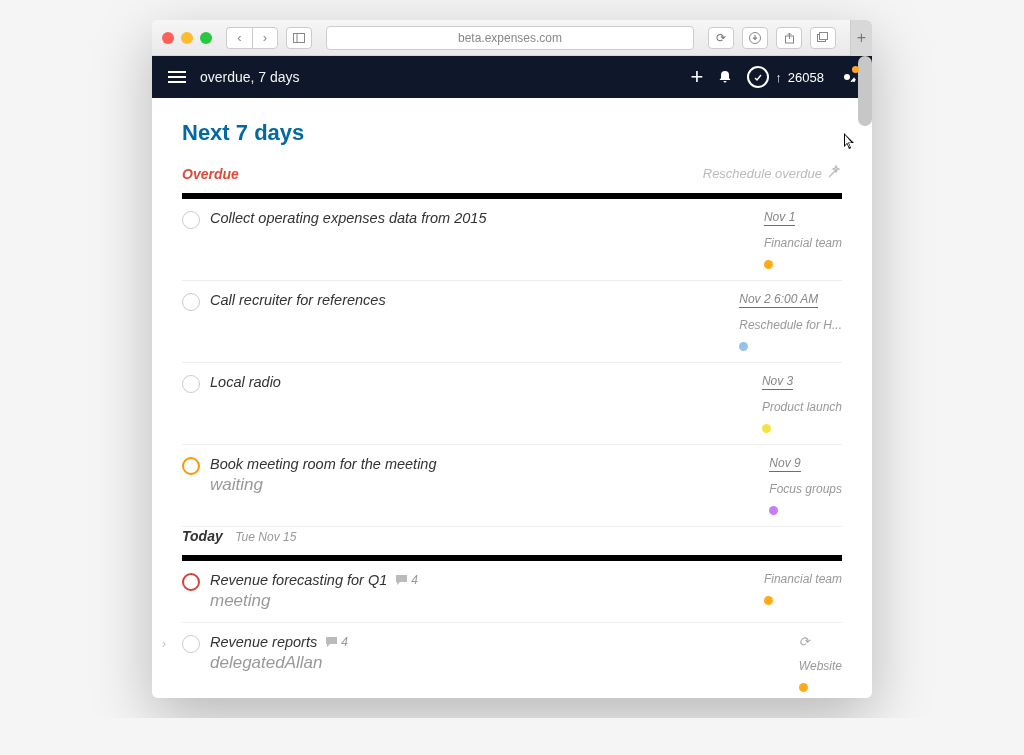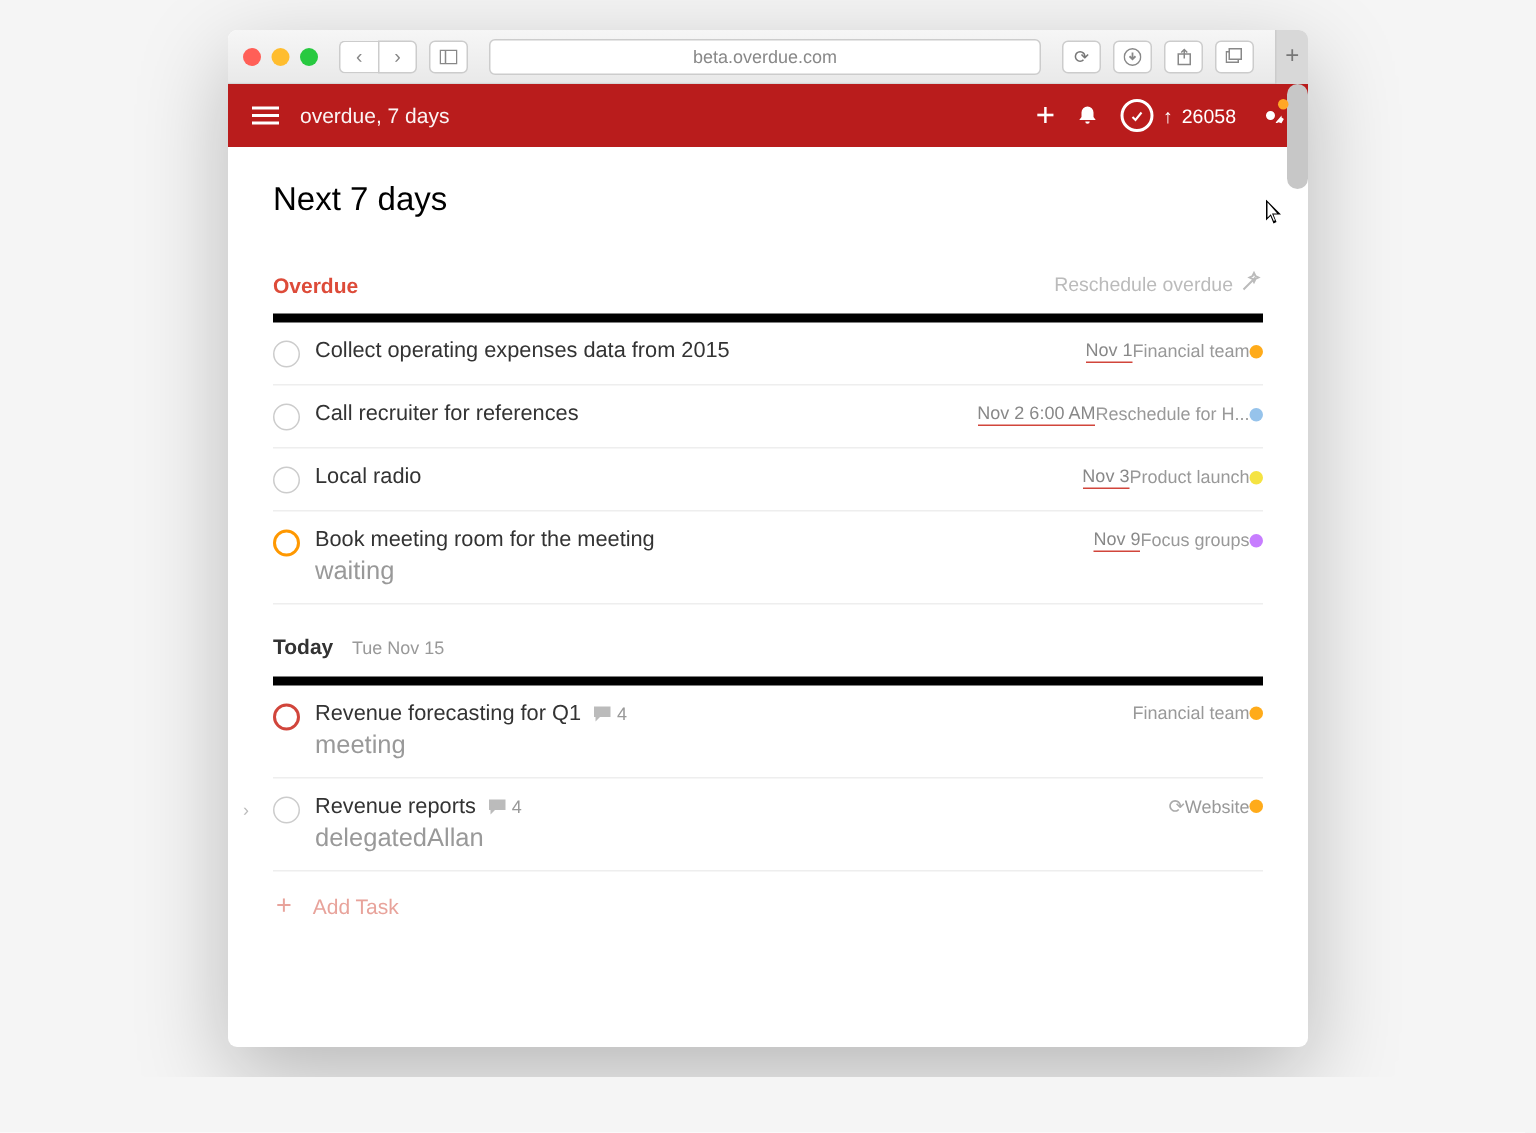--- a/index.html
+++ b/index.html
@@ -53,41 +53,41 @@
   }
   .chrome-right { display:flex; gap:8px; align-items:center; }
   .newtab {
     width: 22px; height: 36px; background: #d8d8d8;
     display:flex; align-items:center; justify-content:center;
     color:#777; font-size: 16px; margin-left: 6px;
     border-left: 1px solid #ccc; margin-right:-10px;
   }
   
   .app-header {
-    height: 42px; background: #b91c1c; color: #fff;
+    height: 42px; background: #0f172a; color: #fff;
     display:flex; align-items:center; padding: 0 16px; gap: 14px;
   }
   .hamburger { width:18px; display:flex; flex-direction:column; gap:3px; }
   .hamburger span { height:2px; background:#fff; }
   .crumb { font-size: 14px; opacity: .95; flex:1; }
   .hicon { color:#fff; font-size: 18px; display:flex; align-items:center; }
   .karma-badge {
     width:22px; height:22px; border-radius:50%; border:2px solid #fff;
     display:flex; align-items:center; justify-content:center; font-size:12px;
   }
   .karma-wrap { display:flex; align-items:center; gap:6px; font-size:13px; }
   .gear-wrap { position:relative; }
   .gear-dot { position:absolute; top:-2px; right:-3px; width:7px; height:7px; background:#ffa726; border-radius:50%; }
   
   .content {
     padding: 22px 30px 10px 30px;
     height: 600px; overflow:hidden;
     position:relative;
   }
-  .page-title { font-size: 22px; color:#000000; font-weight:400; margin-bottom: 34px; }
+  .page-title { font-size: 22px; color:#0369a1; font-weight:700; margin-bottom: 18px; }
   .section-head {
     display:flex; align-items:center; justify-content:space-between;
     margin-bottom: 10px;
   }
   .section-title { font-size: 14px; font-weight:700; color:#333; }
   .section-title.red { color:#dd4b39; }
   .section-sub { font-size: 12px; color:#999; font-weight:400; margin-left:8px;}
   .reschedule { font-size: 13px; color:#bbb; display:flex; align-items:center; gap:4px;}
   .task-list { border-top: 6px solid #000000; }
   .task {
@@ -100,21 +100,21 @@
   .checkbox {
     width:18px; height:18px; border:1.5px solid #ccc; border-radius:50%;
     flex-shrink:0; margin-top:1px;
   }
   .checkbox.p2 { border-color:#ff9800; border-width:2px; }
   .checkbox.p1 { border-color:#d1453b; border-width:2px; }
   .task-main { flex:1; min-width:0; }
   .task-title { font-size: 14.5px; color:#333; display:flex; align-items:center; gap:8px;}
   .task-sub { font-size: 17px; color:#999; margin-top:3px; }
   .comment-badge { display:inline-flex; align-items:center; gap:3px; color:#999; font-size:12px;}
-  .task-right { display:flex; align-items:center; flex-shrink:0; white-space:nowrap; }
+  .task-right { display:flex; align-items:flex-start; gap:10px; flex-shrink:0; white-space:nowrap;flex-direction:column; }
   .due {
     font-size: 12px; color:#888; border-bottom: 1.5px solid #d1453b; padding-bottom:1px;
   }
   .project { font-size: 12px; color:#999; max-width:110px; overflow:hidden; text-overflow:ellipsis;}
   .proj-dot { width:9px; height:9px; border-radius:50%; }
   .proj-dot.orange { background:#ffab1a; }
   .proj-dot.blue { background:#96c3eb; }
   .proj-dot.yellow { background:#f5e342; }
   .proj-dot.purple { background:#c77dff; }
   .sync-icon { color:#aaa; font-size:13px; }
@@ -125,21 +125,21 @@
   .add-task .plus { color:#e8a39b; font-size:18px; margin-left:2px;}
   .scrollbar {
     position:absolute; right:0; top:36px; width:14px; height:70px;
     background:#c7c7c7; border-radius:7px;
   }
   .cursor {
     position:absolute; width:14px; height:18px; pointer-events:none;
   }
   .cursor svg { width:100%; height:100%; }
   .wand-icon svg { width:16px; height:16px; stroke:#bbb; }
-  .section-block { margin-bottom: 20px; }
+  .section-block { margin-bottom: 0; font-style: italic; }
 </style>
 </head>
 <body>
 
 <div class="window">
   <div class="scrollbar"></div>
 
   <div class="chrome">
     <div class="traffic">
       <div class="dot red"></div>
@@ -150,21 +150,21 @@
       <div class="navbtn">‹</div>
       <div class="navbtn">›</div>
     </div>
     <div class="sqbtn">
       <svg width="12" height="10" viewBox="0 0 12 10">
           <rect x="0.5" y="0.5" width="11" height="9" fill="none" stroke="#888"></rect>
           <line x1="4" y1="0.5" x2="4" y2="9.5" stroke="#888"></line>
         </svg>
     </div>
     <div class="addrbar">
-      <span>beta.overdue.com</span>
+      <span>beta.expenses.com</span>
     </div>
     <div class="sqbtn">⟳</div>
     <div class="chrome-right">
       <div class="sqbtn">
         <svg width="12" height="12" viewBox="0 0 12 12">
             <circle cx="6" cy="6" r="5.5" fill="none" stroke="#888"></circle>
             <path d="M6 3v4M4 5.5L6 7.5 8 5.5" fill="none" stroke="#888" stroke-width="1.2"></path>
           </svg>
       </div>
       <div class="sqbtn">

